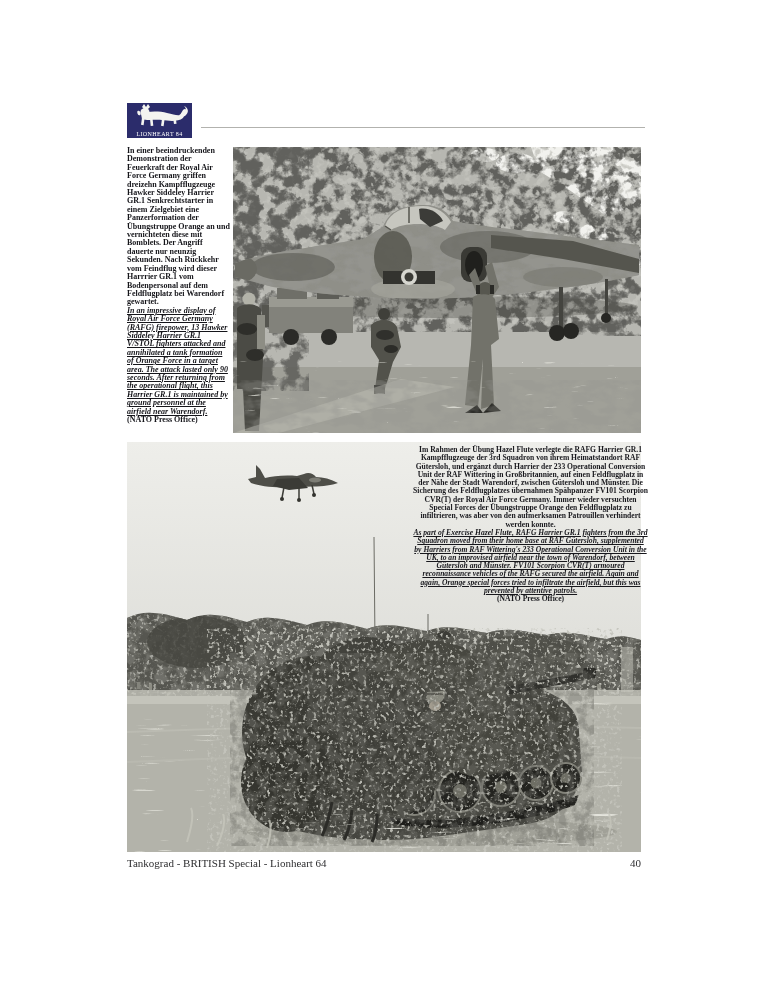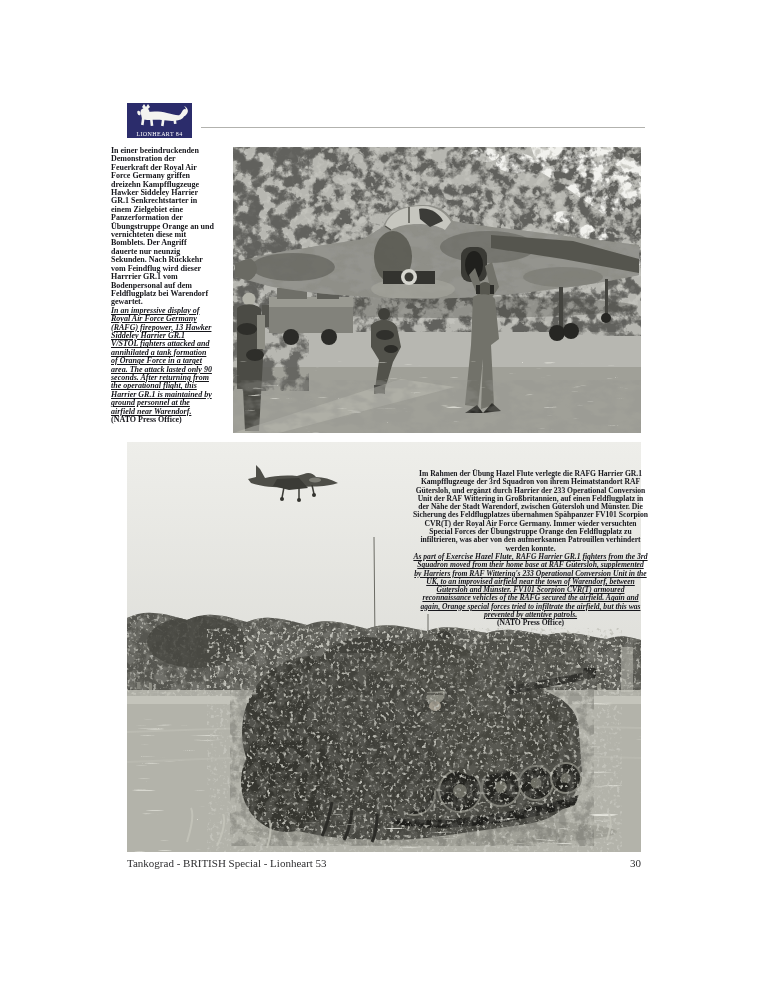--- a/index.html
+++ b/index.html
@@ -13,32 +13,32 @@
     background:#2b2c6b;display:flex;flex-direction:column;align-items:center;justify-content:flex-end;
   }
   #logo svg{position:absolute;top:1px;left:2px;}
   #logo .logo-title{
     position:relative;color:#ffffff;font-size:6px;letter-spacing:0.4px;
     line-height:8px;font-family:"Liberation Serif",serif;white-space:nowrap;
   }
   #header-rule{position:absolute;left:201px;top:127px;width:444px;height:1px;background:#b2b2ae;}
   
   #left-caption{
-    position:absolute;left:111px;top:147px;width:103px;
+    position:absolute;left:127px;top:147px;width:103px;
     color:#15151a;font-size:8px;line-height:8.4px;font-weight:bold;
   }
   #left-caption p{margin:0;}
   .en{font-style:italic;text-decoration:underline;}
   
   #top-photo{position:absolute;left:233px;top:147px;width:408px;height:286px;overflow:hidden;}
   #bottom-photo{position:absolute;left:127px;top:442px;width:514px;height:410px;overflow:hidden;}
   #top-photo svg,#bottom-photo svg{display:block;}
   
   #right-caption{
-    position:absolute;left:413px;top:470px;width:235px;text-align:center;
+    position:absolute;left:413px;top:446px;width:235px;text-align:center;
     color:#17171c;font-size:7.6px;line-height:8.3px;font-weight:bold;z-index:5;
   }
   #right-caption p{margin:0;}
   
   #footer{
     position:absolute;left:127px;top:857px;width:514px;
     display:flex;justify-content:space-between;align-items:baseline;
     font-size:11px;color:#2e2e30;
   }
 </style>
@@ -302,17 +302,17 @@
     </svg>
   </div>
 
   <div id="right-caption">
     <p class="de">Im Rahmen der Übung Hazel Flute verlegte die RAFG Harrier GR.1 Kampfflugzeuge der 3rd Squadron von ihrem Heimatstandort RAF Gütersloh, und ergänzt durch Harrier der 233 Operational Conversion Unit der RAF Wittering in Großbritannien, auf einen Feldflugplatz in der Nähe der Stadt Warendorf, zwischen Gütersloh und Münster. Die Sicherung des Feldflugplatzes übernahmen Spähpanzer FV101 Scorpion CVR(T) der Royal Air Force Germany. Immer wieder versuchten Special Forces der Übungstruppe Orange den Feldflugplatz zu infiltrieren, was aber von den aufmerksamen Patrouillen verhindert werden konnte.</p>
     <p class="en">As part of Exercise Hazel Flute, RAFG Harrier GR.1 fighters from the 3rd Squadron moved from their home base at RAF Gütersloh, supplemented by Harriers from RAF Wittering's 233 Operational Conversion Unit in the UK, to an improvised airfield near the town of Warendorf, between Gütersloh and Münster. FV101 Scorpion CVR(T) armoured reconnaissance vehicles of the RAFG secured the airfield. Again and again, Orange special forces tried to infiltrate the airfield, but this was prevented by attentive patrols.</p>
     <p class="credit">(NATO Press Office)</p>
   </div>
 
   <div id="footer">
-    <span>Tankograd - BRITISH Special - Lionheart 53</span>
-    <span>30</span>
+    <span>Tankograd - BRITISH Special - Lionheart 64</span>
+    <span>40</span>
   </div>
 
 </div>
 
 </body></html>

